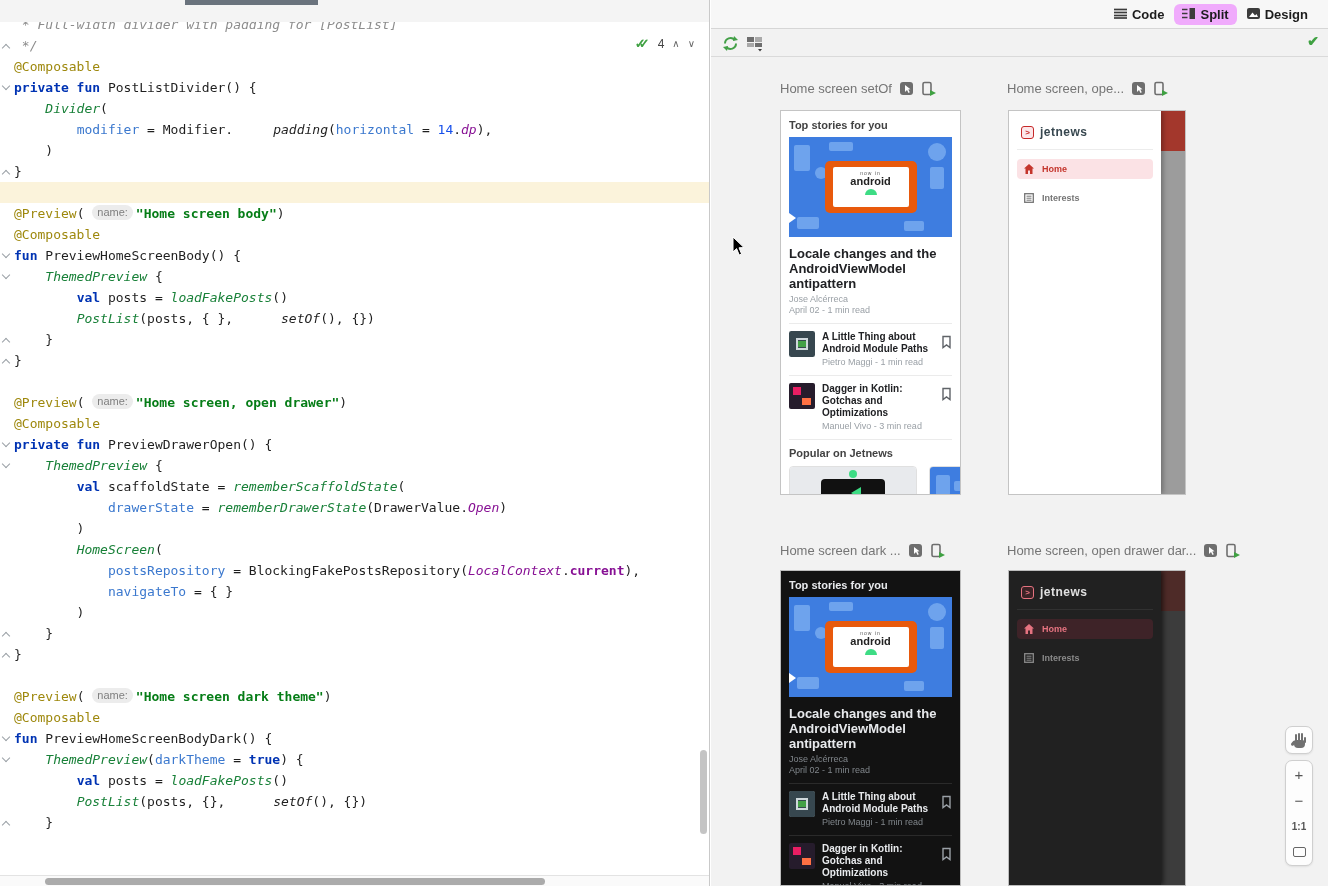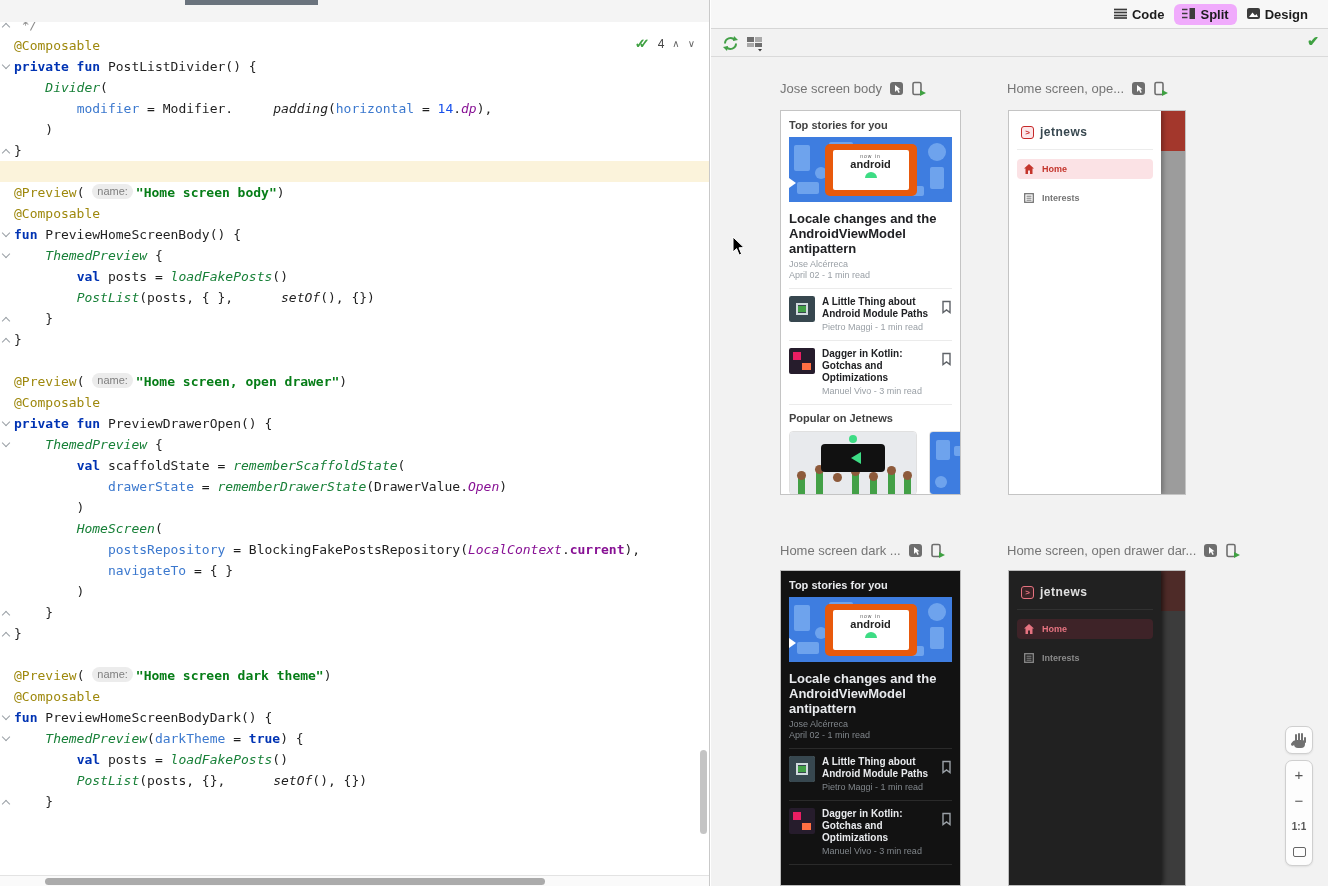--- a/index.html
+++ b/index.html
@@ -51,21 +51,21 @@
   #sync-ok{position:absolute;right:9px;top:4px;color:#3fa142;font-size:14px;font-weight:bold;}
 
   #preview-canvas{position:absolute;left:0;top:57px;width:100%;height:829px;overflow:hidden;}
 
   .pv-label{position:absolute;display:flex;align-items:center;gap:7px;font-size:13px;color:#757575;white-space:nowrap;}
   .pv-ic{display:inline-block;width:15px;height:15px;}
 
   .prev-card{position:absolute;background:#fff;border:1px solid #c4c4c4;overflow:hidden;}
   .feed-body{padding:8px;}
   .sec-title{font-size:11px;font-weight:bold;color:#424242;margin-bottom:6px;}
-  .hero{position:relative;height:65px;background:#3e7de0;overflow:hidden;margin-bottom:9px;}
+  .hero{position:relative;height:100px;background:#3e7de0;overflow:hidden;margin-bottom:9px;}
   .doodle{position:absolute;background:#7fb0f2;opacity:.75;border-radius:2px;}
   .hero-phone{position:absolute;left:50%;top:50%;transform:translate(-50%,-50%);width:92px;height:52px;background:#e8590c;border-radius:5px;display:flex;align-items:center;justify-content:center;}
   .hero-screen{width:76px;height:40px;background:#fff;border-radius:2px;text-align:center;padding-top:3px;}
   .now-in{display:block;font-size:5px;color:#555;letter-spacing:1px;}
   .brand{display:block;font-size:11px;font-weight:bold;color:#222;line-height:11px;}
   .robot{width:12px;height:6px;background:#3ddc84;border-radius:6px 6px 0 0;margin:2px auto 0;}
   .hero-arrow{position:absolute;left:0;bottom:14px;width:0;height:0;border:5px solid transparent;border-left:7px solid #fff;}
   .post-title{font-size:13px;line-height:15px;font-weight:bold;color:#202124;margin-bottom:3px;}
   .byline{font-size:9px;line-height:11px;color:#9aa0a6;}
   .hr{height:1px;background:#ebebeb;margin:7px 0;}
@@ -138,20 +138,21 @@
 <body>
 
 <div id="app">
 
   <div id="editor-pane">
     <div id="editor-topstrip">
       <div id="tab-indicator"></div>
     </div>
     <div id="code-area">
       <div id="code-lines">
+          <div class="cl"><span class="tk-c"> * Full-width divider with padding for [PostList]</span></div>
           <div class="cl"><span class="fold u"></span><span class="tk-c"> */</span></div>
           <div class="cl"><span class="tk-a">@Composable</span></div>
           <div class="cl"><span class="fold d"></span><span class="tk-k">private fun </span><span class="tk-p">PostListDivider() {</span></div>
           <div class="cl"><span class="tk-p">    </span><span class="tk-f">Divider</span><span class="tk-p">(</span></div>
           <div class="cl"><span class="tk-p">        </span><span class="tk-n">modifier</span><span class="tk-p"> = Modifier.</span><span class="tk-i">padding</span><span class="tk-p">(</span><span class="tk-n">horizontal</span><span class="tk-p"> = </span><span class="tk-num">14</span><span class="tk-p">.</span><span class="tk-m">dp</span><span class="tk-p">),</span></div>
           <div class="cl"><span class="tk-p">    )</span></div>
           <div class="cl"><span class="fold u"></span><span class="tk-p">}</span></div>
           <div class="cl hl"><span class="tk-p"></span></div>
           <div class="cl"><span class="tk-a">@Preview</span><span class="tk-p">( </span><span class="tk-h">name:</span><span class="tk-s">"Home screen body"</span><span class="tk-p">)</span></div>
           <div class="cl"><span class="tk-a">@Composable</span></div>
@@ -256,21 +257,21 @@
             <rect x="8" y="7" width="7" height="4" fill="#6e6e6e"></rect>
             <path d="M11 13 L15 13 L13 15.5 Z" fill="#3c3c3c"></path>
           </svg>
       </span>
       <span id="sync-ok">✔</span>
     </div>
 
     <div id="preview-canvas">
 
       <div class="pv-label" style="left:69px;top:24px;">
-        <span>Jose screen body</span>
+        <span>Home screen setOf</span>
         <span class="pv-ic"><svg width="15" height="15">
               <rect x="1" y="1" width="13" height="13" rx="3" fill="#6e6e6e"></rect>
               <path d="M6 4 L6 11 L8 9 L9.5 12 L10.8 11.3 L9.3 8.5 L11.5 8.2 Z" fill="#fff"></path>
             </svg></span>
         <span class="pv-ic"><svg width="15" height="15">
               <rect x="2" y="1.5" width="8" height="12" rx="1.5" fill="none" stroke="#6e6e6e" stroke-width="1.6"></rect>
               <path d="M9 9 L15 12 L9 15 Z" fill="#3fa142"></path>
             </svg></span>
       </div>
       <div class="pv-label" style="left:296px;top:24px;">

